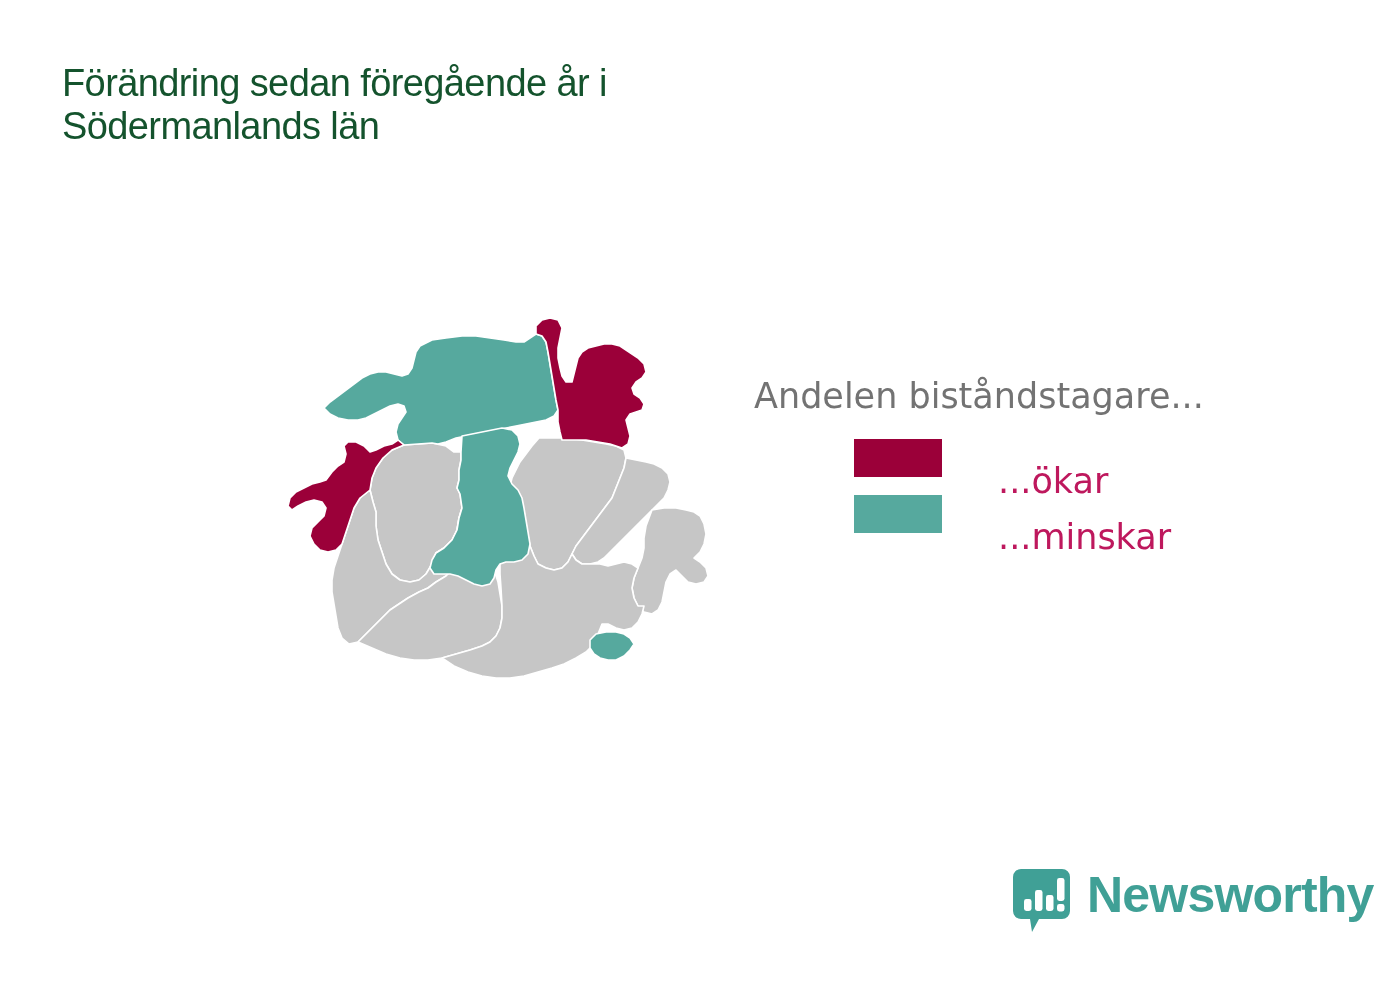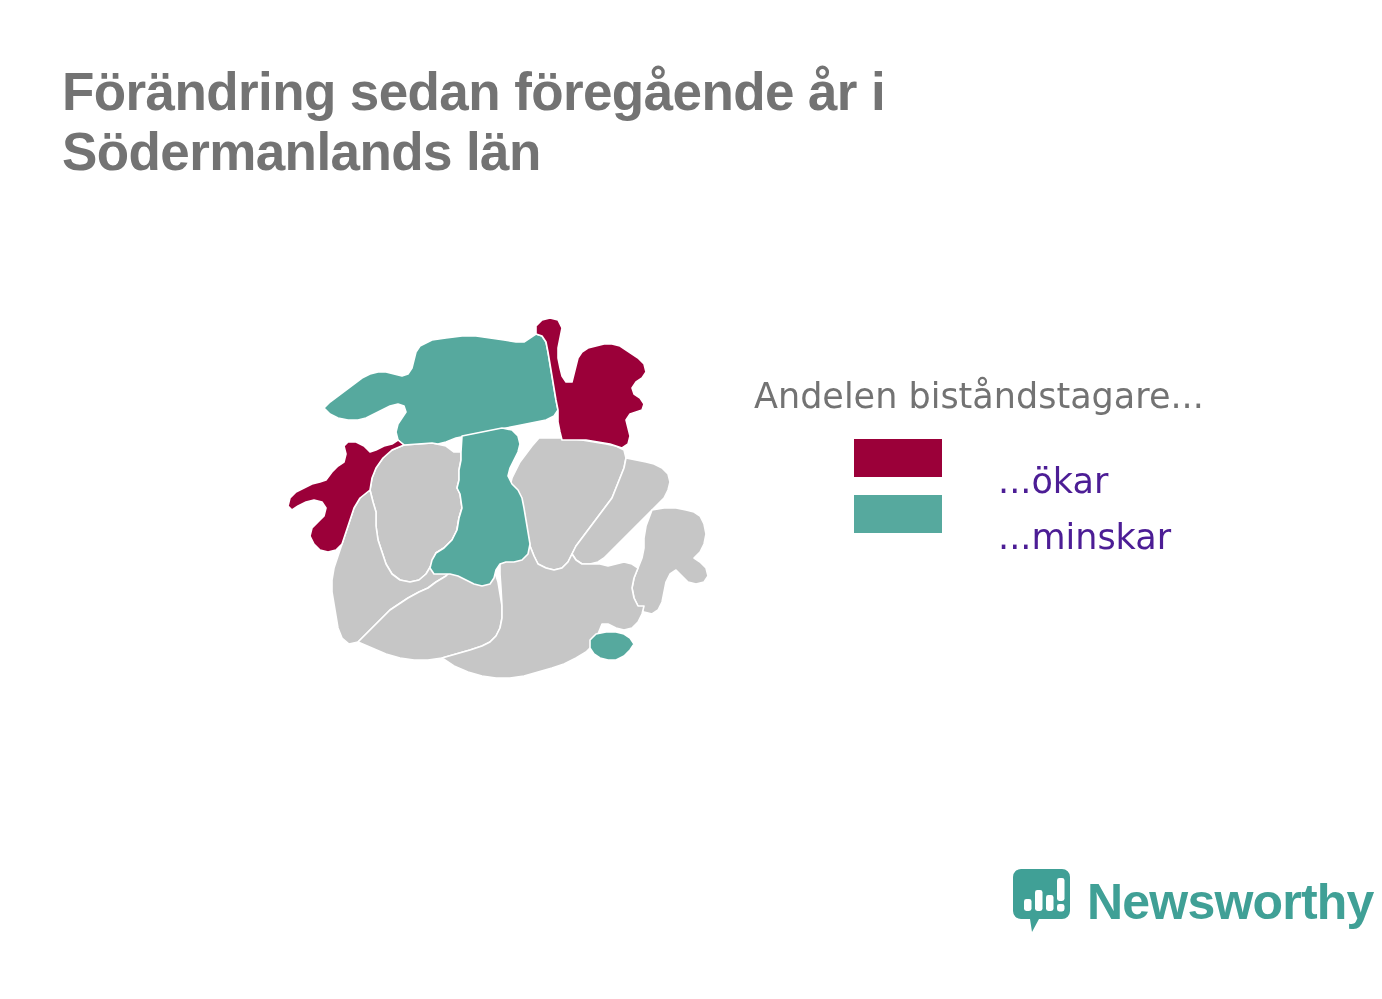--- a/index.html
+++ b/index.html
@@ -18,25 +18,25 @@
   }
 
   
   #chart-title {
     position: absolute;
     left: 62px;
     top: 62px;
     width: 1120px;
     margin: 0;
     font-family: "Liberation Sans", "DejaVu Sans", sans-serif;
-    font-weight: 700;
-    font-size: 53px;
+    font-weight: 400;
+    font-size: 38px;
     line-height: 1.14;
     letter-spacing: -0.6px;
-    color: #737373;
+    color: #14532d;
     white-space: pre-line;
   }
 
   
   #map-figure {
     position: absolute;
     left: 286px;
     top: 312px;
     width: 470px;
     height: 390px;
@@ -75,33 +75,32 @@
   }
   .legend-swatch {
     width: 88px;
     height: 38px;
     margin-left: 100px;
     flex: 0 0 auto;
   }
   .legend-label {
     font-size: 35px;
     line-height: 1;
-    color: #4c1d95;
+    color: #be185d;
     margin-left: 56px;
     white-space: nowrap;
     margin-top: 48px;
   }
 
   
   #newsworthy-logo {
     position: absolute;
     left: 1013px;
     top: 869px;
     display: flex;
-    align-items: center;
   }
   #logo-mark {
     width: 57px;
     height: 64px;
     flex: 0 0 auto;
   }
   #logo-wordmark {
     margin-left: 17px;
     font-family: "Liberation Sans", "DejaVu Sans", sans-serif;
     font-size: 50px;

